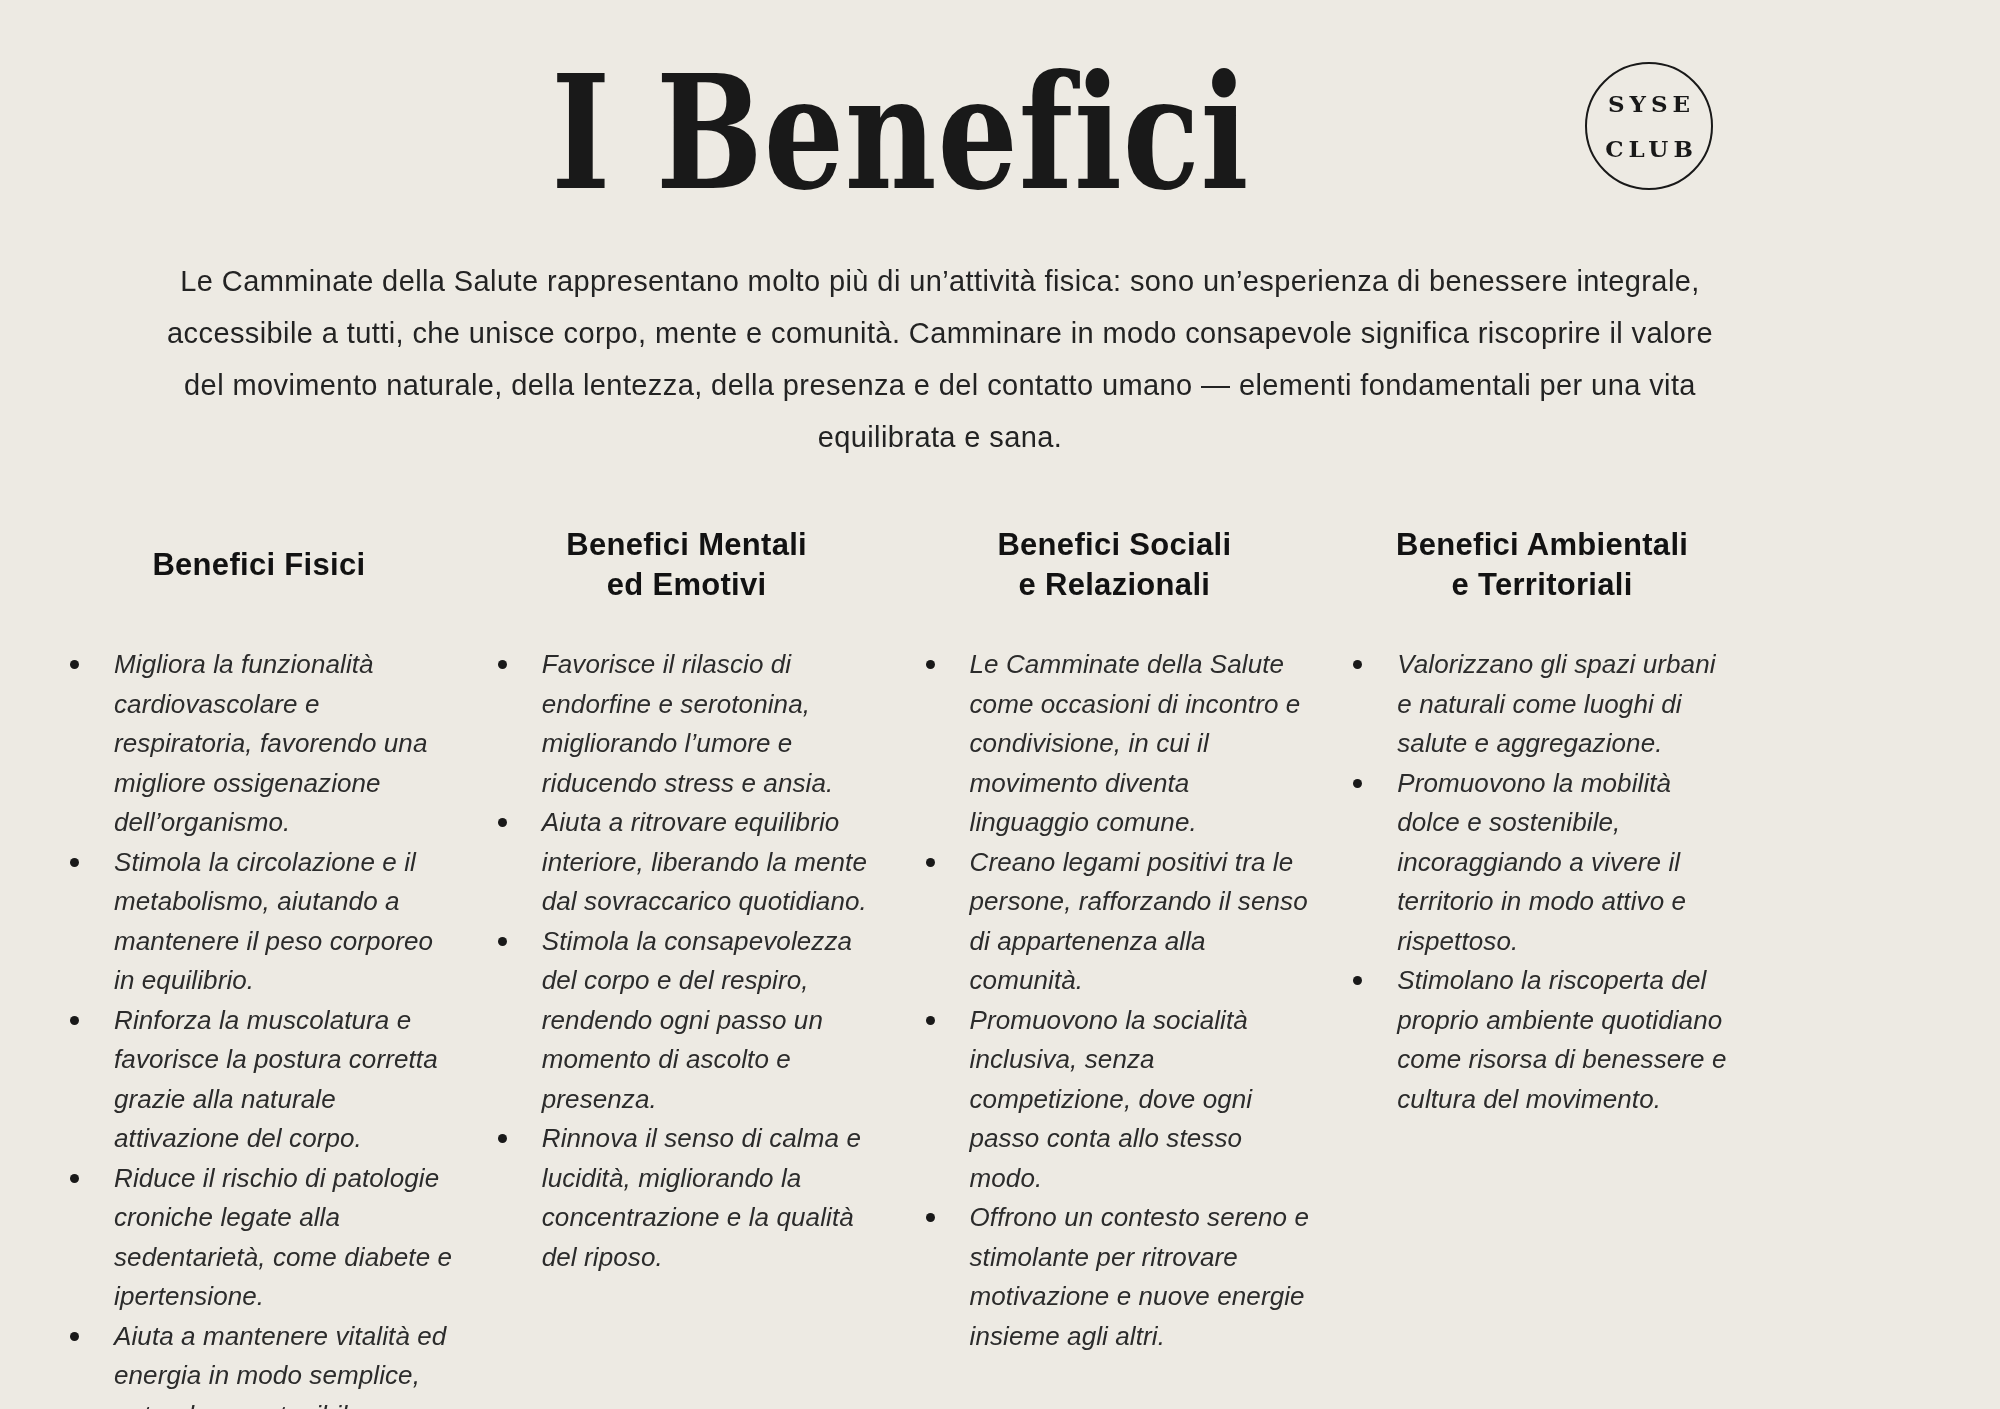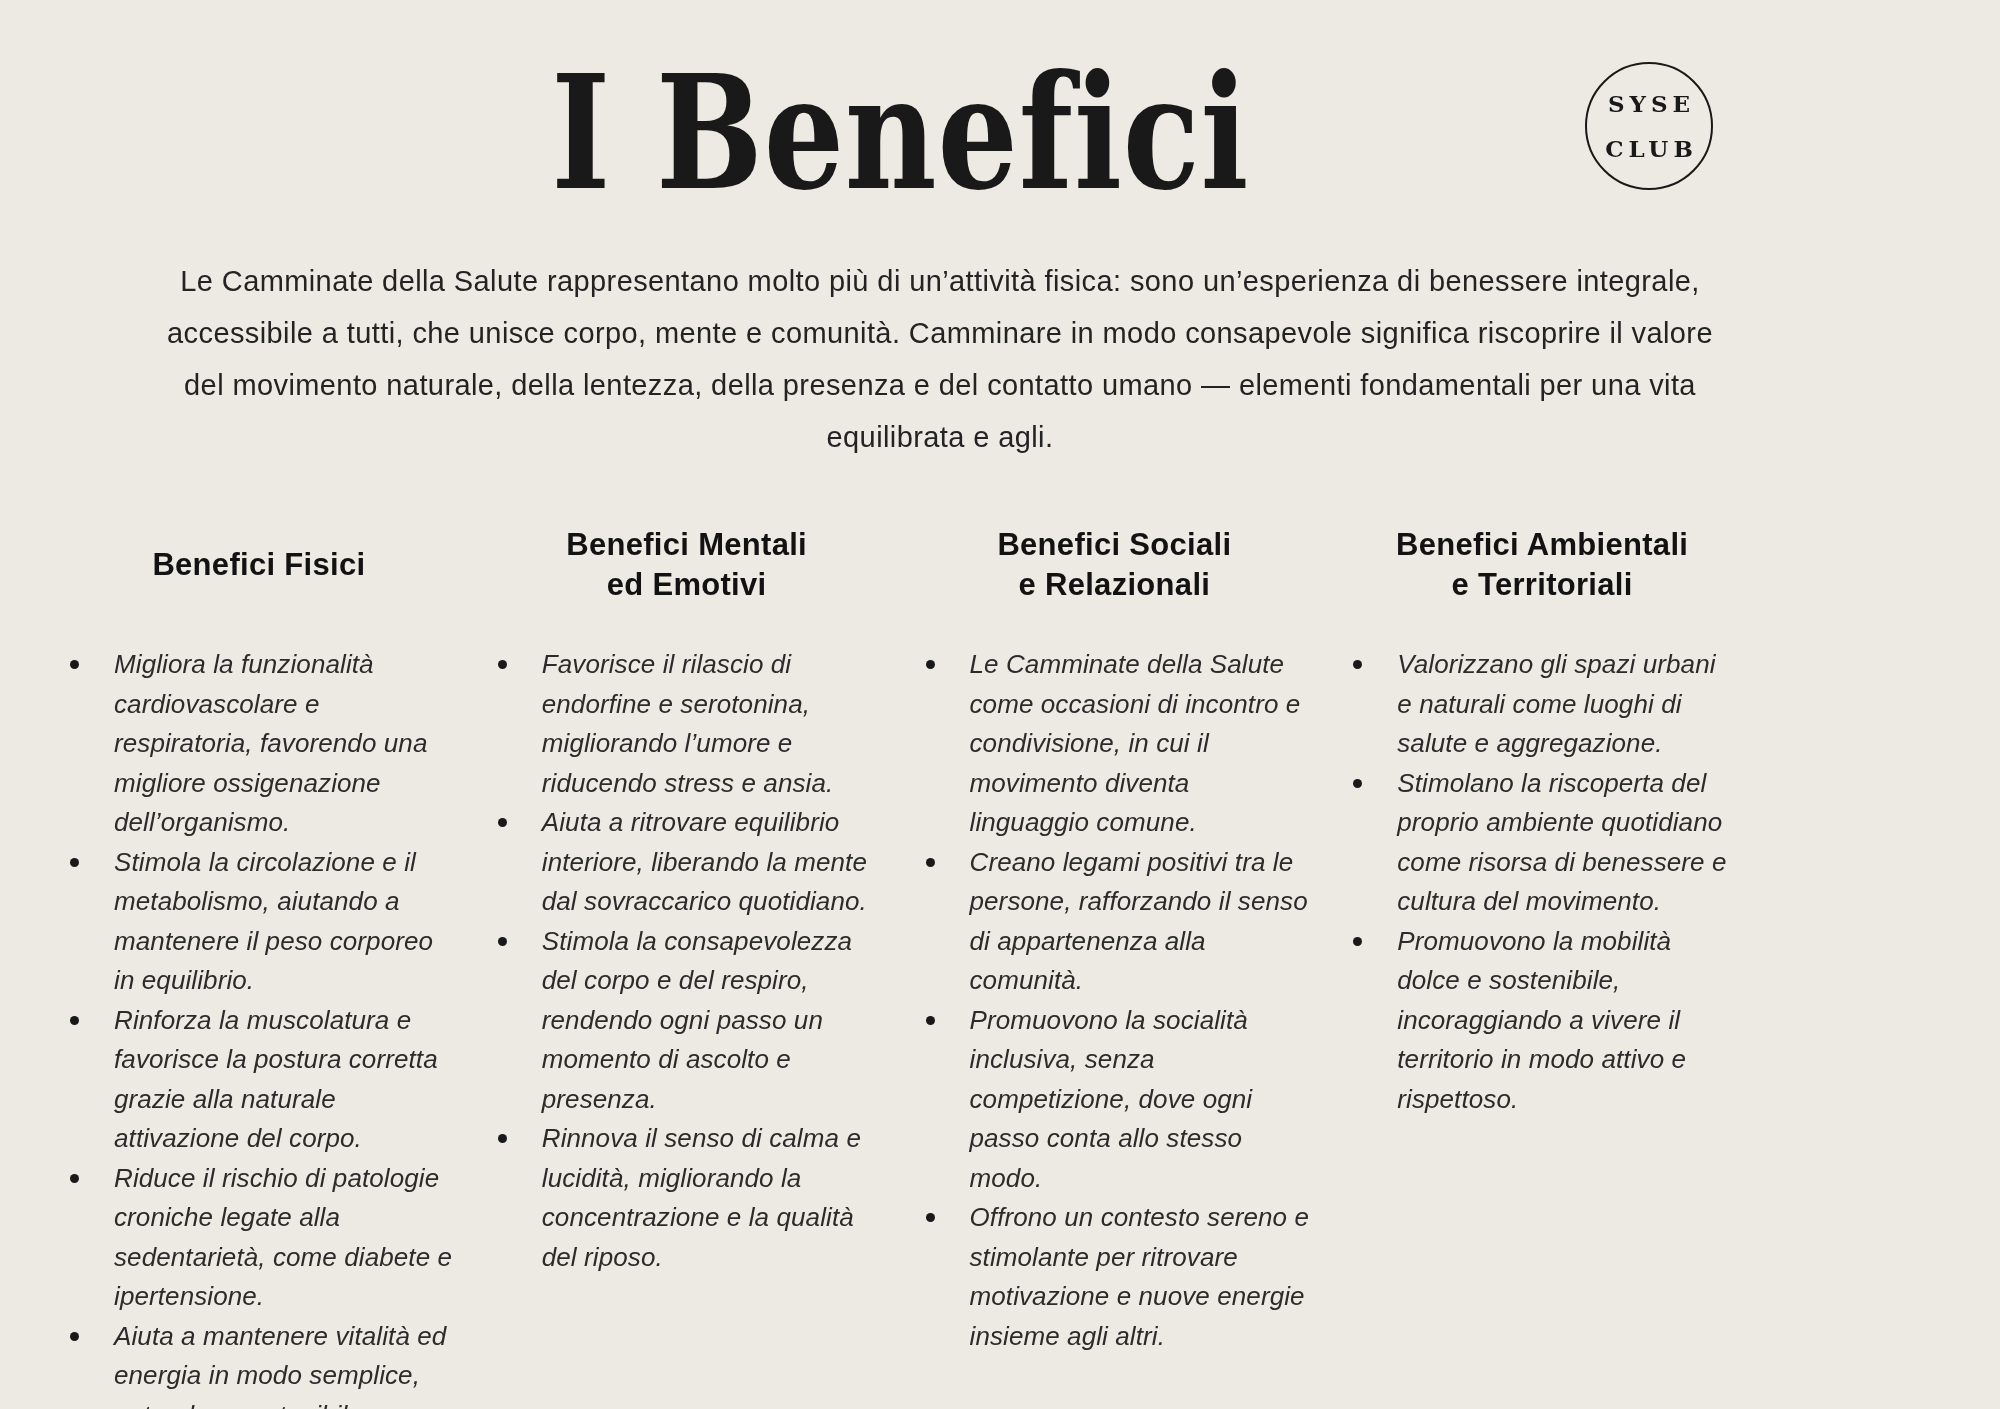--- a/index.html
+++ b/index.html
@@ -131,21 +131,21 @@
     <div class="logo">
       <span>SYSE</span>
       <span>CLUB</span>
     </div>
   </div>
 
   <div class="intro">
     <div class="intro-line">Le Camminate della Salute rappresentano molto più di un’attività fisica: sono un’esperienza di benessere integrale,</div>
     <div class="intro-line">accessibile a tutti, che unisce corpo, mente e comunità. Camminare in modo consapevole significa riscoprire il valore</div>
     <div class="intro-line">del movimento naturale, della lentezza, della presenza e del contatto umano — elementi fondamentali per una vita</div>
-    <div class="intro-line">equilibrata e agli.</div>
+    <div class="intro-line">equilibrata e sana.</div>
   </div>
 
   <div class="columns">
 
     <section class="col">
       <h2 class="col-title">Benefici Fisici</h2>
       <ul class="benefit-list">
         <li class="benefit-item"><span class="bullet-dot"></span><span>Migliora la funzionalità cardiovascolare e respiratoria, favorendo una migliore ossigenazione dell’organismo.</span></li>
         <li class="benefit-item"><span class="bullet-dot"></span><span>Stimola la circolazione e il metabolismo, aiutando a mantenere il peso corporeo in equilibrio.</span></li>
         <li class="benefit-item"><span class="bullet-dot"></span><span>Rinforza la muscolatura e favorisce la postura corretta grazie alla naturale attivazione del corpo.</span></li>
@@ -174,19 +174,19 @@
         <li class="benefit-item"><span class="bullet-dot"></span><span>Promuovono la socialità inclusiva, senza competizione, dove ogni passo conta allo stesso modo.</span></li>
         <li class="benefit-item"><span class="bullet-dot"></span><span>Offrono un contesto sereno e stimolante per ritrovare motivazione e nuove energie insieme agli altri.</span></li>
       </ul>
     </section>
 
     <section class="col">
       <h2 class="col-title">Benefici Ambientali
 e Territoriali</h2>
       <ul class="benefit-list">
         <li class="benefit-item"><span class="bullet-dot"></span><span>Valorizzano gli spazi urbani e naturali come luoghi di salute e aggregazione.</span></li>
+        <li class="benefit-item"><span class="bullet-dot"></span><span>Promuovono la mobilità dolce e sostenibile, incoraggiando a vivere il territorio in modo attivo e rispettoso.</span></li>
         <li class="benefit-item"><span class="bullet-dot"></span><span>Stimolano la riscoperta del proprio ambiente quotidiano come risorsa di benessere e cultura del movimento.</span></li>
-        <li class="benefit-item"><span class="bullet-dot"></span><span>Promuovono la mobilità dolce e sostenibile, incoraggiando a vivere il territorio in modo attivo e rispettoso.</span></li>
       </ul>
     </section>
 
   </div>
 </div>
 
 </body></html>

